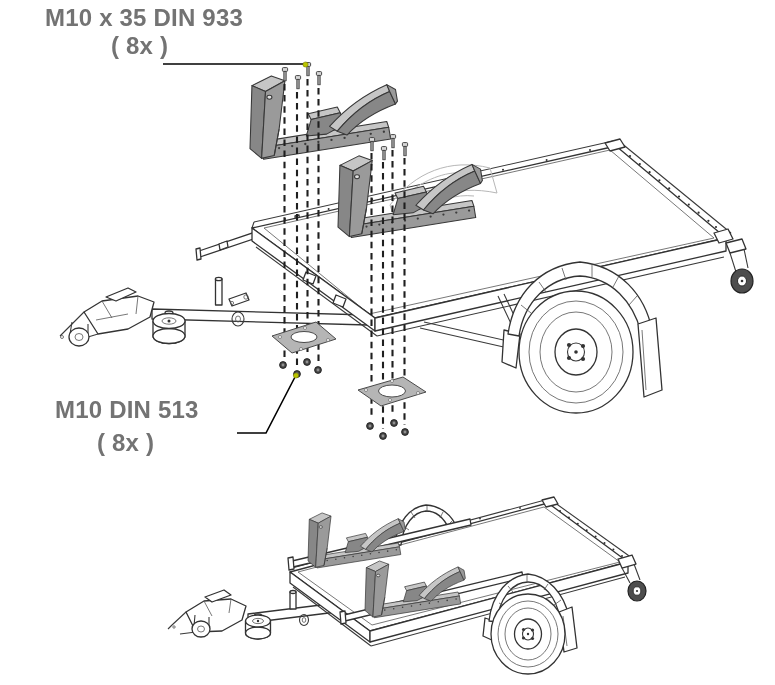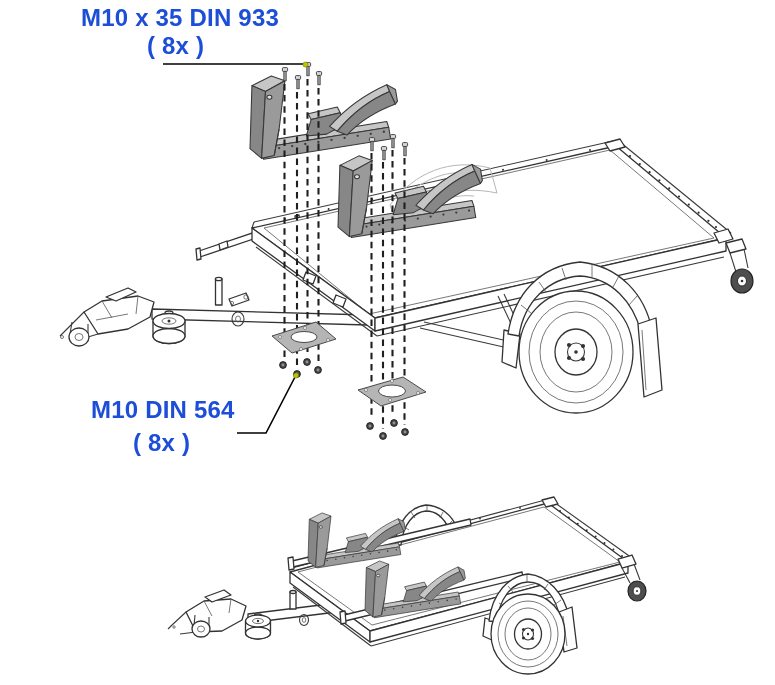--- a/index.html
+++ b/index.html
@@ -1,20 +1,20 @@
 <!DOCTYPE html>
 <html style="--page_bg: #ffffff; --chock_mid: #9a9a9a; --chock_dark: #878787; --chock_light: #c6c6c6; --plate: #b5b5b5; --dash: #1f1f1f; --leader_dot: #bac400;"><head>
 <meta charset="utf-8">
 <style>
   html,body{margin:0;padding:0;background:#fff;}
   #stage{position:relative;width:775px;height:685px;background:var(--page_bg,#fff);overflow:hidden;
          font-family:"Liberation Sans", sans-serif;}
   #drawing{position:absolute;left:0;top:0;}
-  .callout{position:absolute;font-weight:bold;color:#1d4ed8;font-size:24px;line-height:1.05;
-           letter-spacing:0.2px;white-space:nowrap;margin-left:36px;}
+  .callout{position:absolute;font-weight:bold;color:#737373;font-size:24px;line-height:1.05;
+           letter-spacing:0.2px;white-space:nowrap;}
   
   .ln{fill:none;stroke:#3a3a3a;stroke-width:1.1;}
   .wf{fill:#ffffff;stroke:#333;stroke-width:1.3;stroke-linejoin:round;}
   .thin{fill:none;stroke:#555;stroke-width:0.8;}
   .ghost{fill:none;stroke:#b7b7b7;stroke-width:1;}
   .dash{fill:none;stroke:var(--dash,#1f1f1f);stroke-width:2.1;stroke-dasharray:6.5 4.6;}
   .leader{fill:none;stroke:#000;stroke-width:1.6;}
   .ck-m{fill:var(--chock_mid,#9a9a9a);}
   .ck-d{fill:var(--chock_dark,#878787);}
   .ck-lt{fill:var(--chock_light,#c6c6c6);}
@@ -348,16 +348,16 @@
       <circle cx="523.5" cy="629.5" r="1.6" class="dot"></circle>
           <circle cx="532.5" cy="630" r="1.6" class="dot"></circle>
       <circle cx="523.5" cy="638" r="1.6" class="dot"></circle>
           <circle cx="532.5" cy="638.5" r="1.6" class="dot"></circle>
     </g>
   </g>
 </svg>
 
 <div class="callout" style="left:45px;top:5px;">M10 x 35 DIN 933</div>
 <div class="callout" style="left:111px;top:33px;">( 8x )</div>
-<div class="callout" style="left:55px;top:397px;">M10 DIN 564</div>
+<div class="callout" style="left:55px;top:397px;">M10 DIN 513</div>
 <div class="callout" style="left:97px;top:430px;">( 8x )</div>
 
 </div>
 
 </body></html>

